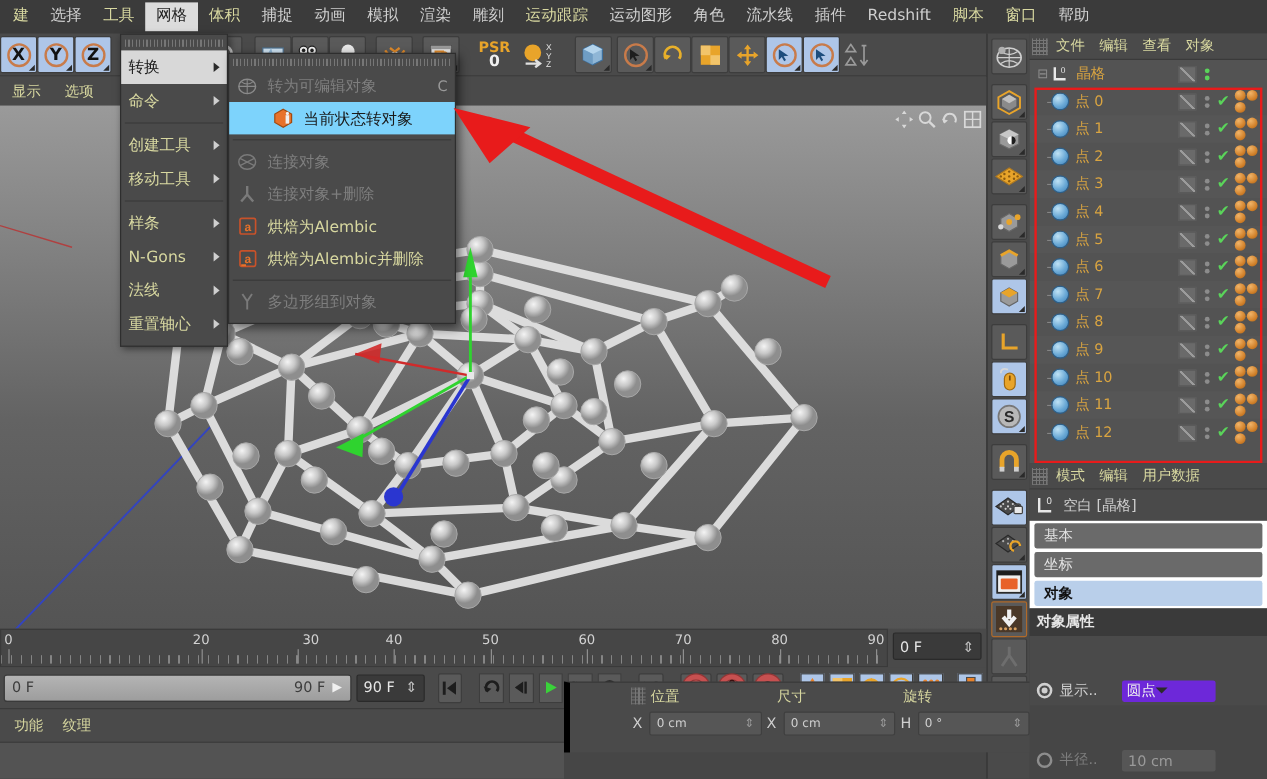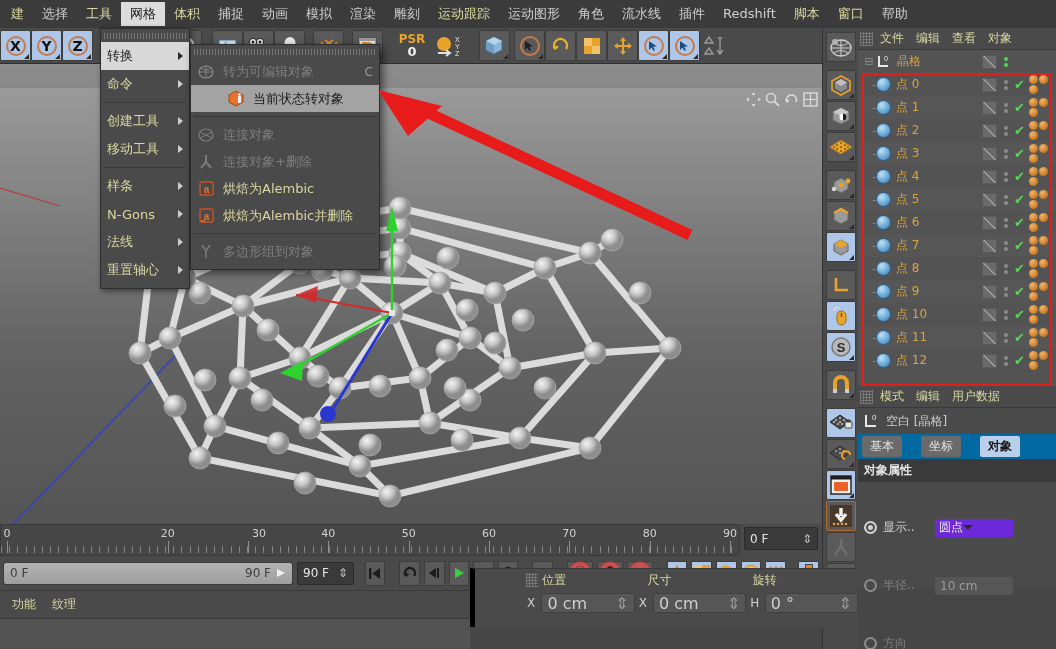--- a/index.html
+++ b/index.html
@@ -61,21 +61,21 @@
   .dots i.on { background:#5ad45a; }
   .check { color:#5ad45a; font-size:13px; width:13px; font-weight:bold; }
   .tags { width:26px; display:flex; flex-wrap:wrap; gap:1px; padding-left:2px; }
   .tags i { width:9px; height:9px; border-radius:50%; background:radial-gradient(circle at 35% 30%,#f0b469,#d2822b 60%,#a55d18); display:block; }
   .redbox { position:absolute; border:2px solid #e81b1b; pointer-events:none; }
 
   
   .am { position:absolute; left:858px; top:386px; width:198px; height:202px; background:#4a4a4a; }
   .amtitle { display:flex; align-items:center; height:26px; padding-left:5px; gap:6px; background:#4a4a4a; }
   .amtitle .ttxt { font-size:12px; color:#cfcfcf; }
-  .amtabs { display:flex; gap:19px; padding:2px 4px; background:#0369a1; }
+  .amtabs { display:flex; gap:3px; padding:2px 4px; background:#ffffff;flex-direction:column; }
   .amtabs span { padding:2px 8px; font-size:12px; background:#6a6a6a; color:#e3e3e3; border-radius:2px; }
   .amtabs span.on { background:#b9cfea; color:#111; font-weight:bold; }
   .amsec { background:#3a3a3a; color:#e6e6e6; font-size:12px; font-weight:bold; padding:3px 6px; }
   .prow { display:flex; align-items:center; height:25px; padding-left:6px; gap:6px;margin-top:33px; }
   .radio { width:13px; height:13px; border-radius:50%; border:2px solid #8d8d8d; }
   .radio.on { border-color:#d0d0d0; box-shadow:inset 0 0 0 2px #4a4a4a, inset 0 0 0 6px #cfcfcf; }
   .plabel { font-size:12px; color:#cfcfcf; width:46px; }
   .plabel.dim { color:#7d7d7d; }
   .combo { width:78px; height:18px; background:#6d28d9; border-radius:2px; display:flex; align-items:center; padding:0 4px; justify-content:flex-start; color:#f0f0f0; font-size:12px; }
   .tri { border-left:5px solid transparent; border-right:5px solid transparent; border-top:5px solid #2b2b2b; }
@@ -105,34 +105,34 @@
 
   
   .coord { position:absolute; left:470px; top:568px; width:388px; height:59px; background:#4a4a4a; border-top:1px solid #3a3a3a; border-left:5px solid #000000;padding-left:48px;}
   .coordhdr { display:flex; align-items:center; height:22px; padding-left:3px; }
   .coordhdr .grip { width:13px; height:14px; background:
       repeating-linear-gradient(0deg,#9a9a9a 0 1px,transparent 1px 3px),
       repeating-linear-gradient(90deg,#9a9a9a 0 1px,transparent 1px 3px); opacity:.55; margin-right:4px;}
   .coordhdr span { font-size:12px; color:#d8d8a0; width:112px; }
   .coordrow { display:flex; align-items:center; height:24px; padding-left:4px; gap:4px;}
   .coordrow .ax { font-size:12px; color:#d0d0d0; width:11px; }
-  .cfield { width:98px; height:20px; background:#565656; border:1px solid #3f3f3f; border-radius:2px; display:flex; align-items:center; justify-content:space-between; padding:0 5px; color:#cfcfcf; font-size:16px; }
+  .cfield { width:98px; height:20px; background:#565656; border:1px solid #3f3f3f; border-radius:2px; display:flex; align-items:center; justify-content:space-between; padding:0 5px; color:#cfcfcf; font-size:10px; }
 
   
   .dd { position:absolute; left:100px; top:28px; width:90px; background:#4a4a4a; border:1px solid #2e2e2e; box-shadow:2px 2px 6px rgba(0,0,0,.5); z-index:40; padding:4px 0; }
   .dd .ditem { height:28px; display:flex; align-items:center; padding:0 6px; font-size:13px; color:#d8d8a0; justify-content:space-between; }
   .dd .ditem.hl { background:#d8d8d8; color:#1a1a1a; }
   .dd .arrow { border-left:5px solid #cfcfcf; border-top:4px solid transparent; border-bottom:4px solid transparent; }
   .dd .ditem.hl .arrow { border-left-color:#2a2a2a; }
   .dd .dsep { height:1px; background:#3a3a3a; margin:4px 3px; }
 
   .sub { position:absolute; left:190px; top:44px; width:190px; background:#4a4a4a; border:1px solid #2e2e2e; box-shadow:3px 3px 8px rgba(0,0,0,.55); z-index:41; padding:4px 0; }
   .sub .sitem { height:27px; display:flex; align-items:center; padding:0 6px; font-size:13px; color:#d8d8a0; gap:7px; }
   .sub .sitem.dis { color:#7e7e7e; }
-  .sub .sitem.hl { background:#a3a3a3; color:#1a1a1a;padding-left:36px; }
+  .sub .sitem.hl { background:#7dd3fc; color:#1a1a1a;padding-left:36px; }
   .sub .sicon { width:19px; height:19px; display:flex; align-items:center; justify-content:center; flex:0 0 19px;}
   .sub .key { margin-left:auto; font-size:12px; color:#9a9a9a; }
   .sub .ssep { height:1px; background:#3a3a3a; margin:4px 3px; }
   .grip-top { height:6px; margin:0 3px 3px;
      background-image:repeating-linear-gradient(90deg,#8a8a8a 0 1px,transparent 1px 3px); opacity:.7; }
 
   
   .annot { position:absolute; left:330px; top:80px; width:370px; height:180px; z-index:60; pointer-events:none; }
 </style>
 </head>
@@ -305,20 +305,24 @@
     <div class="tb flat">
       <svg width="26" height="20" viewBox="0 0 26 20">
         <path d="M2 7 L6 1 L10 7 Z" fill="none" stroke="#9a9a9a" stroke-width="1.4"></path>
         <path d="M2 18 L6 12 L10 18 Z" fill="none" stroke="#9a9a9a" stroke-width="1.4"></path>
         <path d="M15 2 L19 2 M17 2 L17 17 M14 14 L17 18 L20 14" stroke="#9a9a9a" stroke-width="1.4" fill="none"></path>
       </svg>
     </div>
   </div>
 
   <div class="viewport">
+    <div class="vpmenu">
+      <span>显示</span>
+      <span>选项</span>
+    </div>
     <div class="vpbody">
       <svg width="822" height="436" viewBox="0 0 822 436">
         <defs>
           <radialGradient id="sphg" cx="35%" cy="30%">
             <stop offset="0%" stop-color="#f4f4f4"></stop>
               <stop offset="55%" stop-color="#c8c8c8"></stop>
               <stop offset="100%" stop-color="#8e8e8e"></stop>
           </radialGradient>
           <linearGradient id="bgg" x1="0" y1="0" x2="0" y2="1">
             <stop offset="0%" stop-color="#9a9a9a"></stop>

